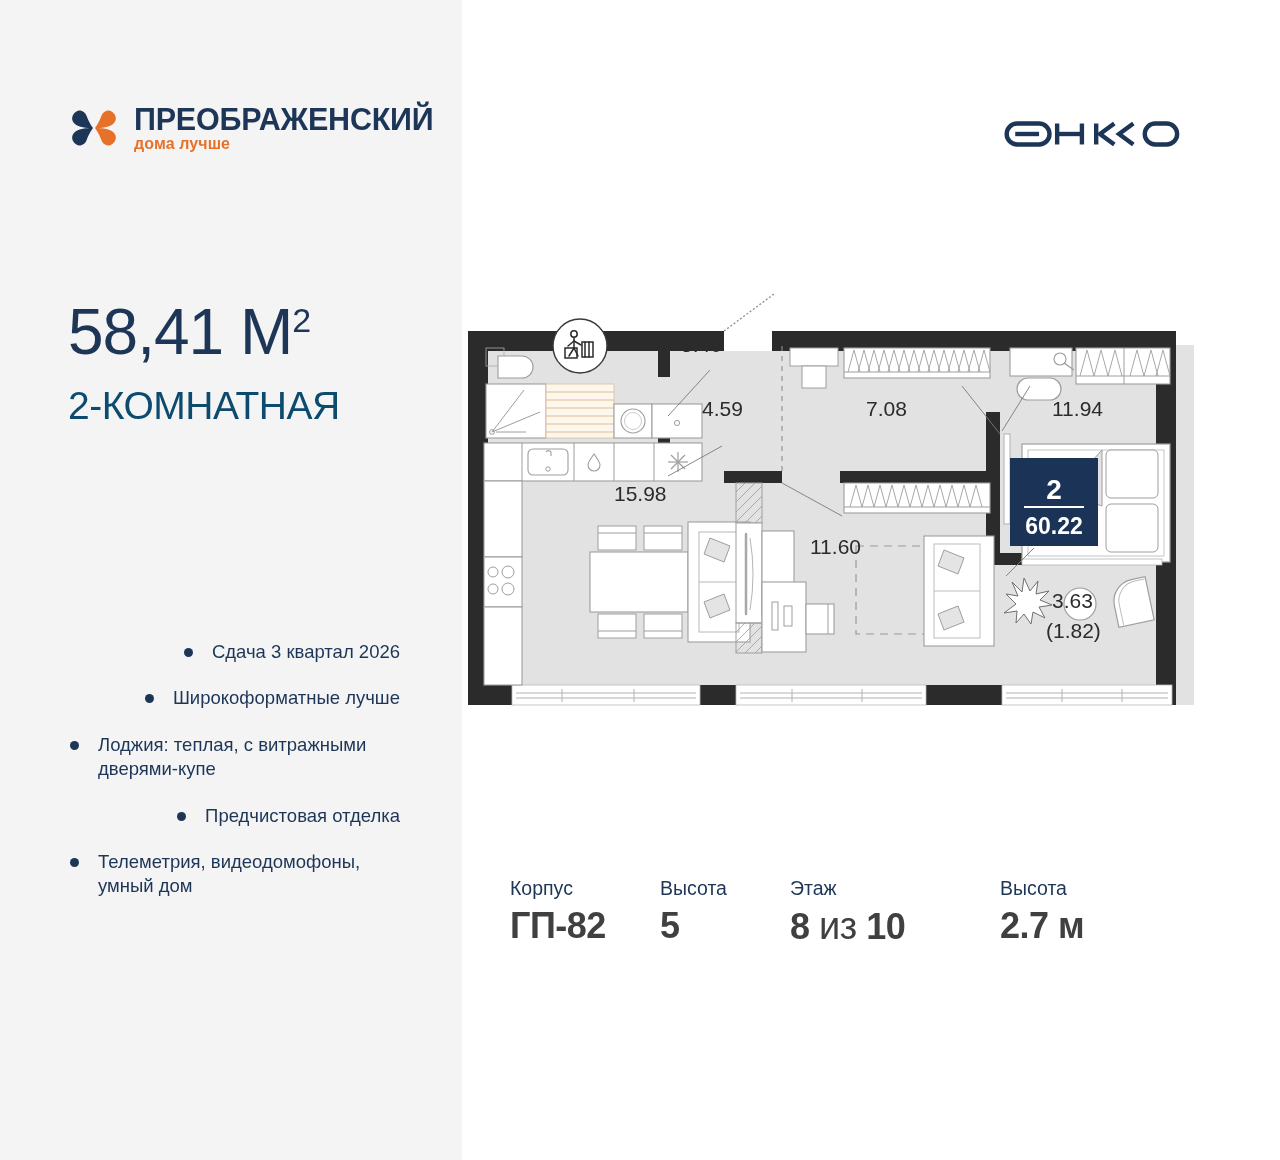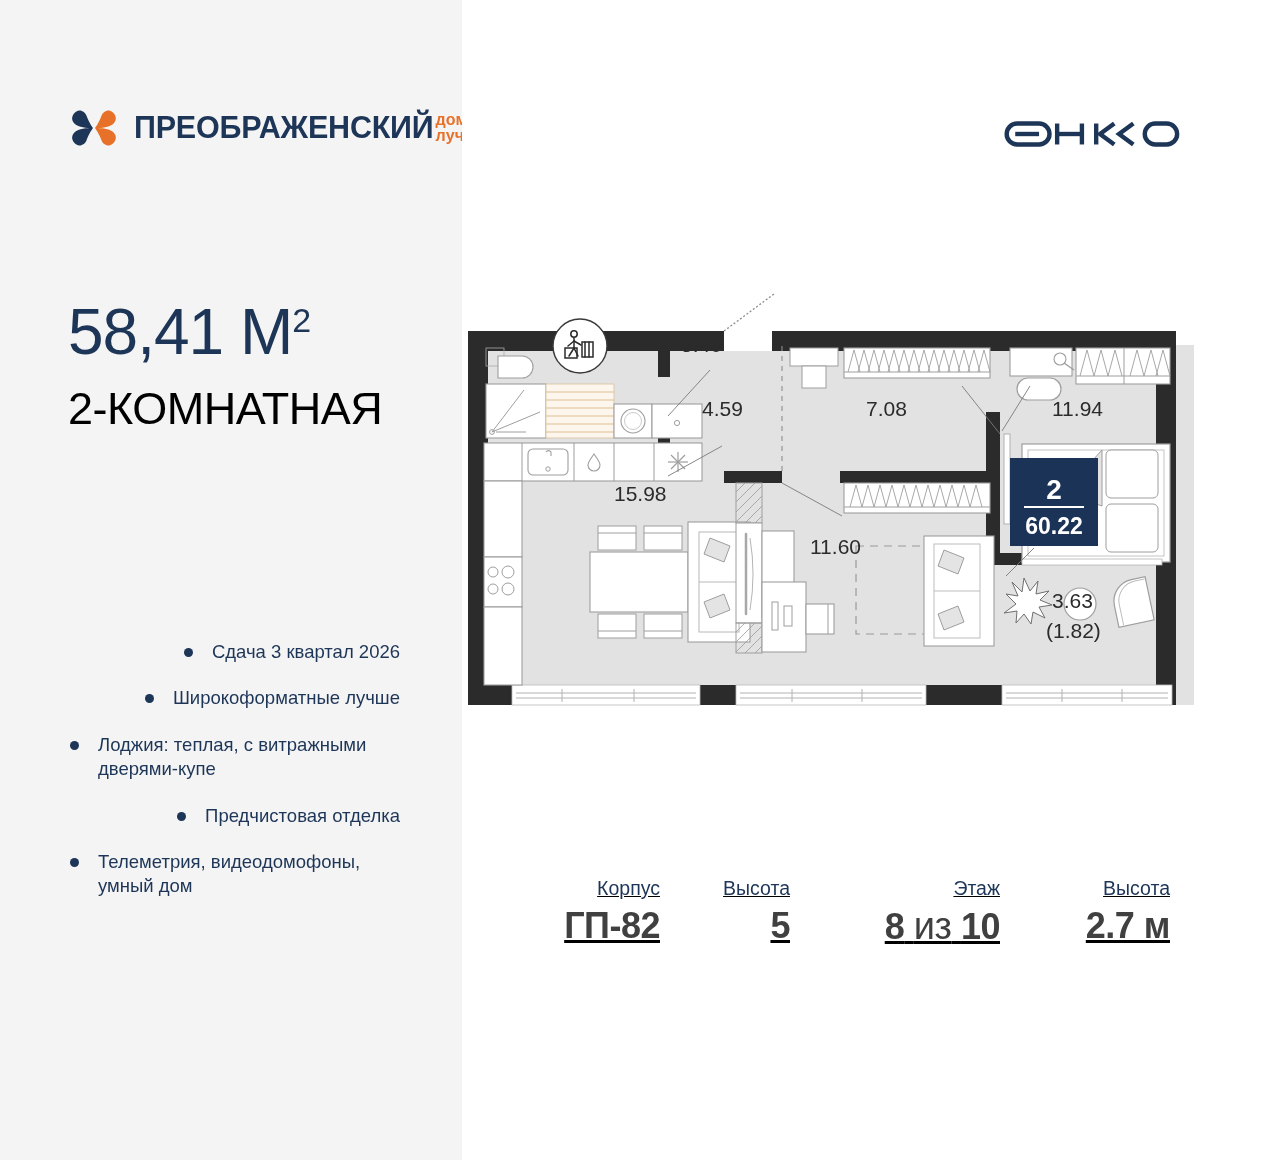--- a/index.html
+++ b/index.html
@@ -13,41 +13,41 @@
 
   
   .left-panel {
     position: absolute; left: 0; top: 0; width: 462px; height: 1160px;
     background: #f4f4f4;
   }
 
   
   .brand { position: absolute; left: 68px; top: 100px; display: flex; align-items: center; gap: 14px; }
   .brand-mark { width: 52px; height: 56px; flex: 0 0 auto; }
-  .brand-text { display: flex; flex-direction: row; gap: 2px; }
+  .brand-text { display: flex; flex-direction: column; gap: 2px; }
   .brand-title {
     font-size: 30.5px; font-weight: 700; letter-spacing: -0.2px;
     color: #1d3557; line-height: 1;
     font-family: "Liberation Sans", sans-serif;
   }
   .brand-sub {
     font-size: 16px; font-weight: 700; color: #e8712a; line-height: 1;
     letter-spacing: 0.1px;
   }
 
   
   .area-block { position: absolute; left: 68px; top: 300px; }
   .area-value {
     font-size: 64px; font-weight: 400; color: #1d3557; line-height: 1;
     letter-spacing: -1px; white-space: nowrap;
   }
   .area-value sup { font-size: 34px; vertical-align: super; line-height: 0; }
   .rooms-label {
     margin-top: 22px;
-    font-size: 45px; font-weight: 400; color: #000000; line-height: 1;
+    font-size: 39px; font-weight: 400; color: #0c4a6e; line-height: 1;
     letter-spacing: -0.5px; white-space: nowrap;
   }
 
   
   .features { position: absolute; left: 70px; top: 640px; width: 330px; }
   .feature { display: flex; align-items: flex-start; margin-bottom: 22px; justify-content: flex-end; }
   .feature:last-child { margin-bottom: 0; }
   .bullet {
     width: 9px; height: 9px; border-radius: 50%; background: #1d3557;
     flex: 0 0 auto; margin-top: 8px; margin-right: 19px;
@@ -63,21 +63,21 @@
   .enko { position: absolute; left: 1000px; top: 110px; height: 48px; }
 
   
   .plan-stage { position: absolute; left: 462px; top: 286px; width: 760px; height: 440px; }
 
   
   .info-row {
     position: absolute; left: 510px; top: 876px; width: 660px;
     display: flex; align-items: flex-start;
   }
-  .info-cell { text-align: right; text-decoration: underline; }
+  .info-cell { text-align: left; }
   .info-cell.c1 { width: 150px; }
   .info-cell.c2 { width: 130px; }
   .info-cell.c3 { width: 210px; }
   .info-cell.c4 { width: 170px; }
   .info-label { font-size: 19.5px; color: #1d3557; font-weight: 400; line-height: 1.3; }
   .info-value { font-size: 36px; color: #404040; font-weight: 700; line-height: 1.25; margin-top: 2px; letter-spacing: -0.5px; }
   .info-value .thin { font-weight: 400; font-size: 38px; }
 
   svg { display: block; }
   .plan-label { font-family: "Liberation Sans", sans-serif; font-size: 21px; fill: #2b2b2b; }

